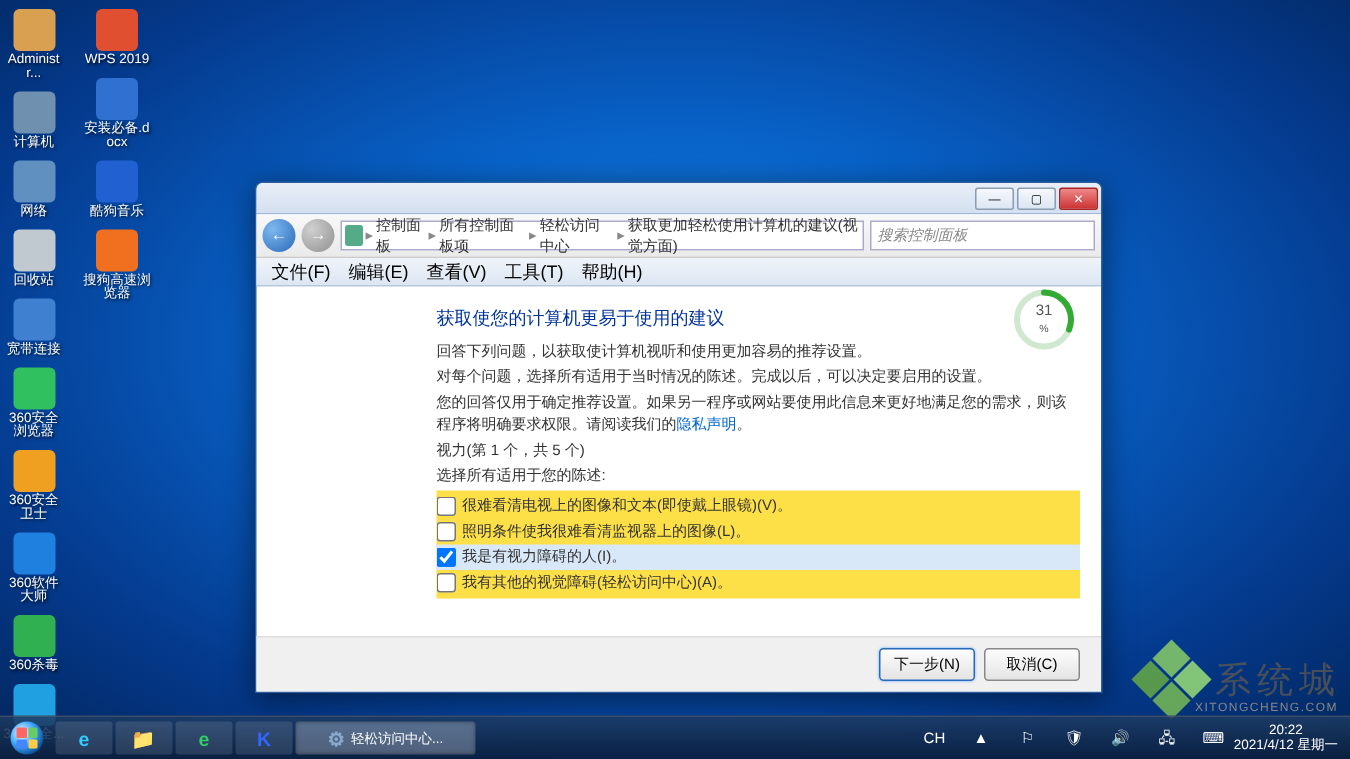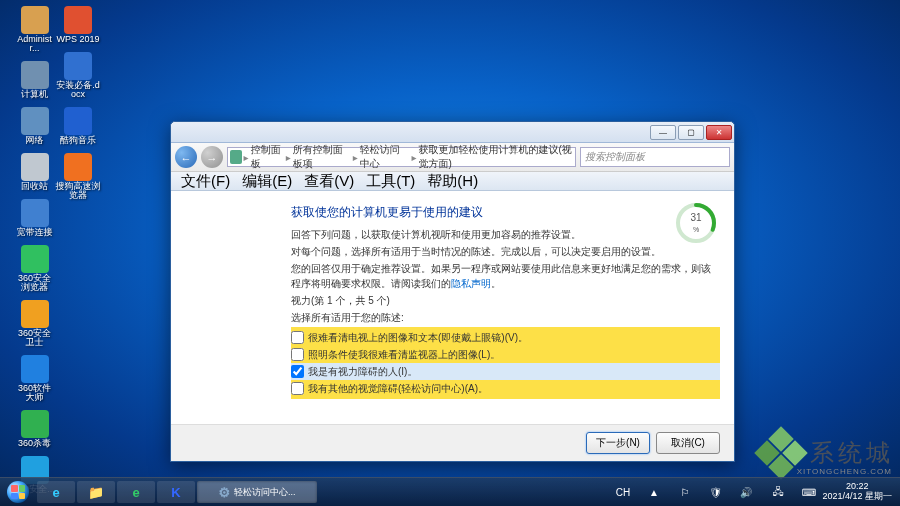--- a/index.html
+++ b/index.html
@@ -1,40 +1,40 @@
 <!DOCTYPE html>
 <html><head>
 <meta charset="utf-8">
 <style>
 html,body{margin:0;padding:0;width:900px;height:506px;overflow:hidden;font-family:"Microsoft YaHei","Segoe UI",Tahoma,sans-serif;font-size:11px;background:#0a5bc4}
 .desktop{position:relative;width:900px;height:506px;background:radial-gradient(ellipse 700px 400px at 50% 45%,#1a8ae8 0%,#0862c8 35%,#04398c 70%,#02214f 100%)}
-.icons-col{position:absolute;top:4px;left:12px;width:45px}
+.icons-col{position:absolute;top:4px;left:0;width:45px}
 .icons-col2{position:absolute;top:4px;left:52px;width:52px}
 .desk-icon{display:flex;flex-direction:column;align-items:center;margin-bottom:4px;cursor:pointer;padding:2px}
 .desk-icon-img{width:28px;height:28px;border-radius:4px;display:flex;align-items:center;justify-content:center;font-size:16px;color:#fff}
 .desk-icon-label{color:#fff;font-size:9px;text-align:center;text-shadow:1px 1px 2px rgba(0,0,0,.8);margin-top:1px;line-height:1;max-width:48px;word-break:break-all}
 .window{position:absolute;left:170px;top:121px;width:563px;height:339px;background:#fff;border:1px solid #2b5f9e;border-radius:5px 5px 0 0;box-shadow:0 4px 20px rgba(0,0,0,.5)}
 .titlebar{height:20px;background:linear-gradient(#e8eef7,#d4e0f0);border-bottom:1px solid #a0b8d8;border-radius:5px 5px 0 0;display:flex;align-items:center;justify-content:flex-end;padding:0 2px}
 .tb-btn{width:24px;height:13px;border:1px solid #8a9db5;border-radius:2px;margin-left:2px;font-size:8px;display:flex;align-items:center;justify-content:center;background:linear-gradient(#f5f8fc,#dce6f2);cursor:pointer}
 .tb-close{background:linear-gradient(#e88,#c33);color:#fff;border-color:#a22}
 .navbar{height:28px;background:linear-gradient(#f8f8f8,#eaeaea);border-bottom:1px solid #ccc;display:flex;align-items:center;padding:0 4px;gap:4px}
 .nav-btn{width:22px;height:22px;border-radius:50%;background:radial-gradient(circle at 30% 30%,#7eb8f0,#2a6ab8);display:flex;align-items:center;justify-content:center;color:#fff;font-size:11px;cursor:pointer}
 .nav-btn.fwd{background:radial-gradient(circle at 30% 30%,#d0d0d0,#909090)}
 .breadcrumb{flex:1;height:18px;border:1px solid #aac;background:#fff;display:flex;align-items:center;padding:0 2px;font-size:10px;color:#333;gap:2px}
 .bc-icon{width:14px;height:14px;background:#5a8;border-radius:2px}
 .bc-sep{color:#888}
 .bc-link{color:#333;cursor:pointer}
 .search{width:140px;height:18px;border:1px solid #aac;background:#fff;display:flex;align-items:center;padding:0 4px;font-size:10px;color:#888;font-style:italic}
-.menubar{height:18px;background:linear-gradient(#f0f4fa,#dce6f2);border-bottom:1px solid #b8c8dc;display:flex;align-items:center;padding:0 4px;font-size:15px}
+.menubar{height:18px;background:linear-gradient(#f0f4fa,#dce6f2);border-bottom:1px solid #b8c8dc;display:flex;align-items:center;padding:0 4px;font-size:12px}
 .menu-item{padding:0 6px;cursor:pointer}
 .content{position:relative;padding:12px 14px 12px 120px;height:234px;overflow:hidden;color:#333;font-size:10px;line-height:1.5}
 .content h1{color:#003399;font-size:12px;font-weight:normal;margin:0 0 6px 0}
 .content p{margin:2px 0}
 .link{color:#06c;cursor:pointer}
-.progress-ring{position:absolute;right:16px;top:10px;width:44px;height:44px}
+.progress-ring{position:absolute;right:16px;top:0;width:44px;height:44px}
 .ring-bg{fill:none;stroke:#d0e8d0;stroke-width:4}
 .ring-fg{fill:none;stroke:#3a3;stroke-width:4;stroke-linecap:round}
 .ring-txt{position:absolute;top:0;left:0;width:44px;height:44px;display:flex;flex-direction:column;align-items:center;justify-content:center;font-size:10px;color:#555}
 .section-hdr{margin-top:10px;font-size:10px}
 .opts{background:#fde047;padding:2px 0}
 .opt{display:flex;align-items:center;gap:4px;padding:1px 0;font-size:10px}
 .opt input{margin:0}
 .opt.sel{background:#d8e8f8}
 .btnrow{position:absolute;left:0;right:0;bottom:0;height:36px;border-top:1px solid #ddd;background:#f0f0f0;display:flex;align-items:center;justify-content:flex-end;padding:0 14px;gap:6px}
 .btn{min-width:62px;height:20px;border:1px solid #888;border-radius:3px;background:linear-gradient(#fdfdfd,#e4e4e4);font-size:10px;cursor:pointer;display:flex;align-items:center;justify-content:center}

